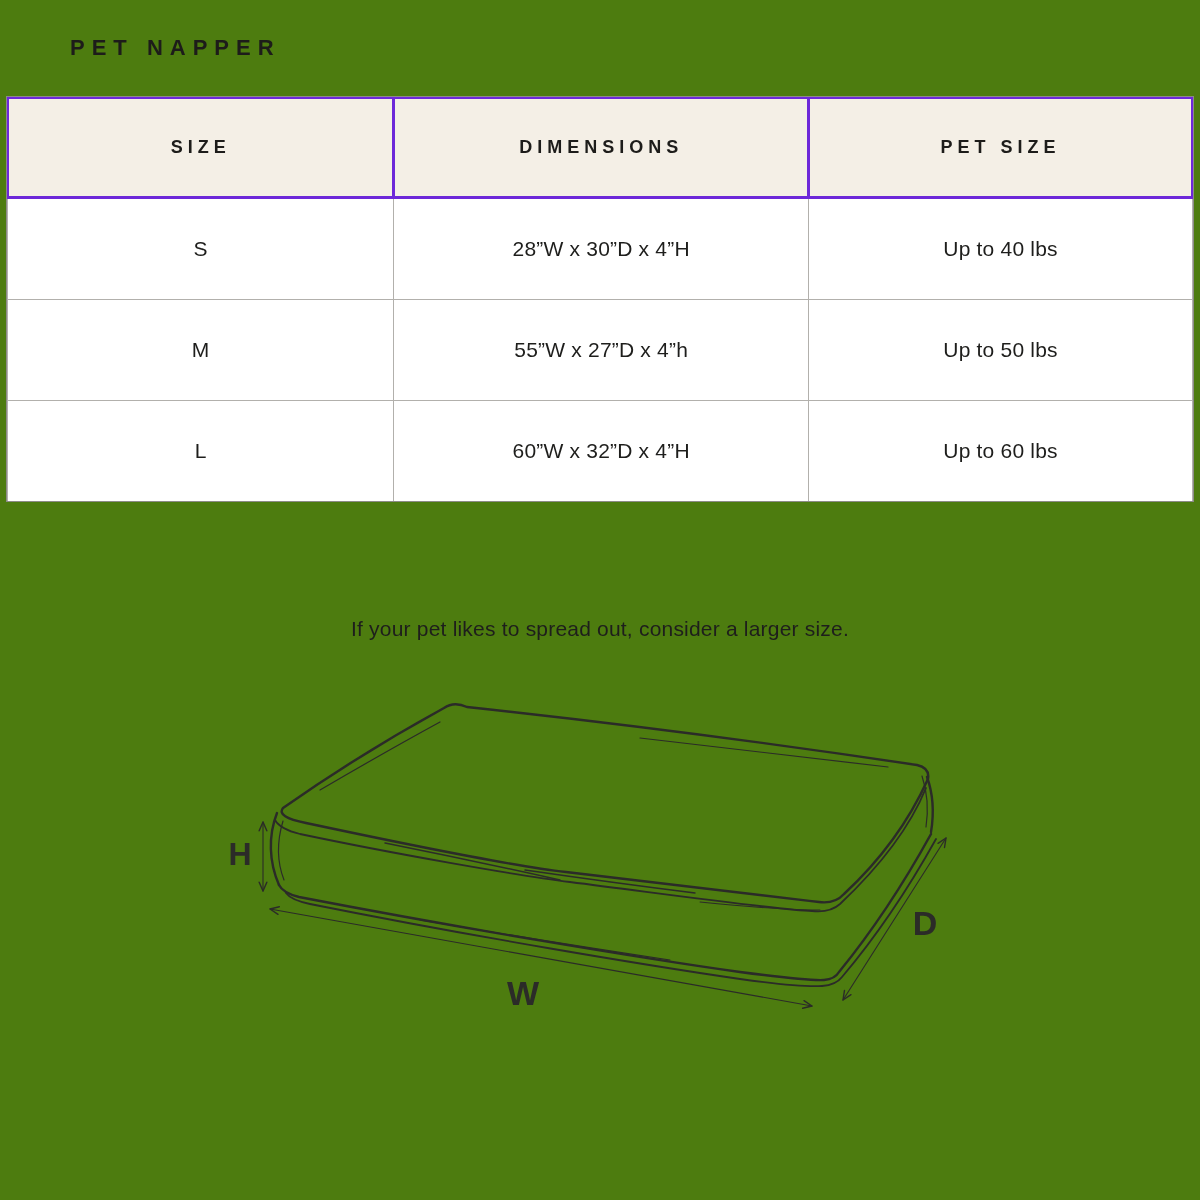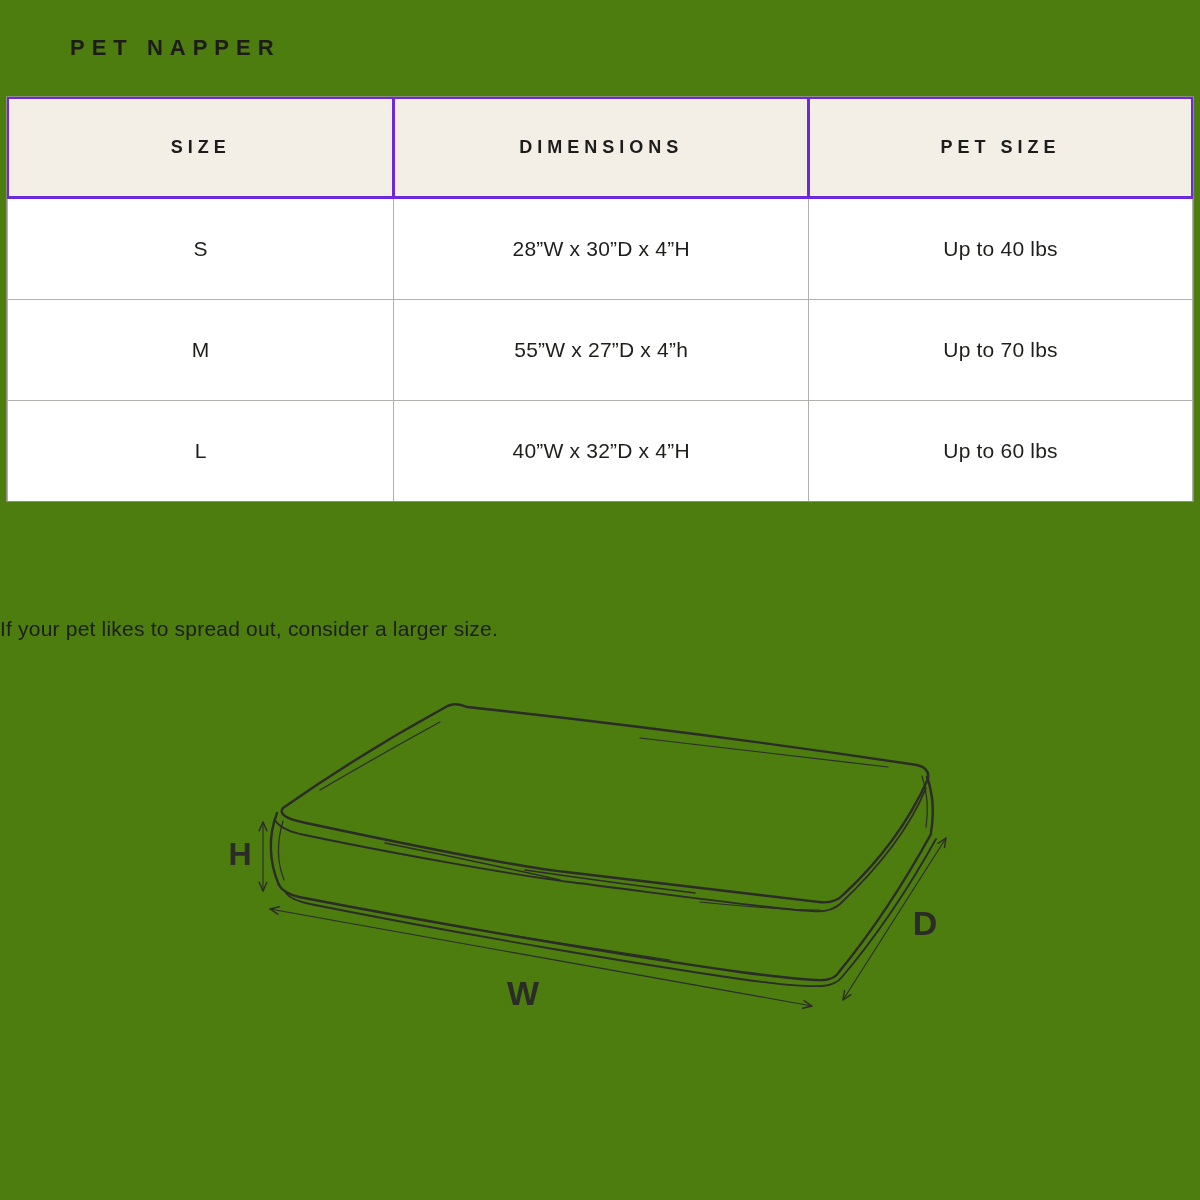--- a/index.html
+++ b/index.html
@@ -22,21 +22,21 @@
     text-align:center;vertical-align:middle;
   }
   .size-table td{
     height:98px;background:#ffffff;border:1px solid #b2b0ac;
     font-size:21px;font-weight:normal;color:#1e1e1c;
     text-align:center;vertical-align:middle;letter-spacing:.2px;
   }
   
   .note{
     position:absolute;top:617px;left:0;width:1200px;margin:0;
-    text-align:left;font-size:21px;color:#1e1e1c;letter-spacing:.2px;
+    text-align:center;font-size:21px;color:#1e1e1c;letter-spacing:.2px;
   }
   
   .diagram{position:absolute;left:220px;top:680px;width:760px;height:340px;}
   .diagram svg{display:block;width:100%;height:100%;}
   .diagram path,.diagram line{stroke:#2b2b28;fill:none;stroke-linecap:round;stroke-linejoin:round;}
   .diagram text{font-family:"Liberation Sans",sans-serif;fill:#2b2b28;font-weight:600;}
 </style>
 </head>
 <body>
 
@@ -61,25 +61,25 @@
     </thead>
     <tbody>
       <tr>
         <td>S</td>
         <td>28”W x 30”D x 4”H</td>
         <td>Up to 40 lbs</td>
       </tr>
       <tr>
         <td>M</td>
         <td>55”W x 27”D x 4”h</td>
-        <td>Up to 70 lbs</td>
+        <td>Up to 50 lbs</td>
       </tr>
       <tr>
         <td>L</td>
-        <td>40”W x 32”D x 4”H</td>
+        <td>60”W x 32”D x 4”H</td>
         <td>Up to 60 lbs</td>
       </tr>
     </tbody>
   </table>
 
   <p class="note">If your pet likes to spread out, consider a larger size.</p>
 
   <div class="diagram">
     <svg viewBox="0 0 760 340">
       <defs>

